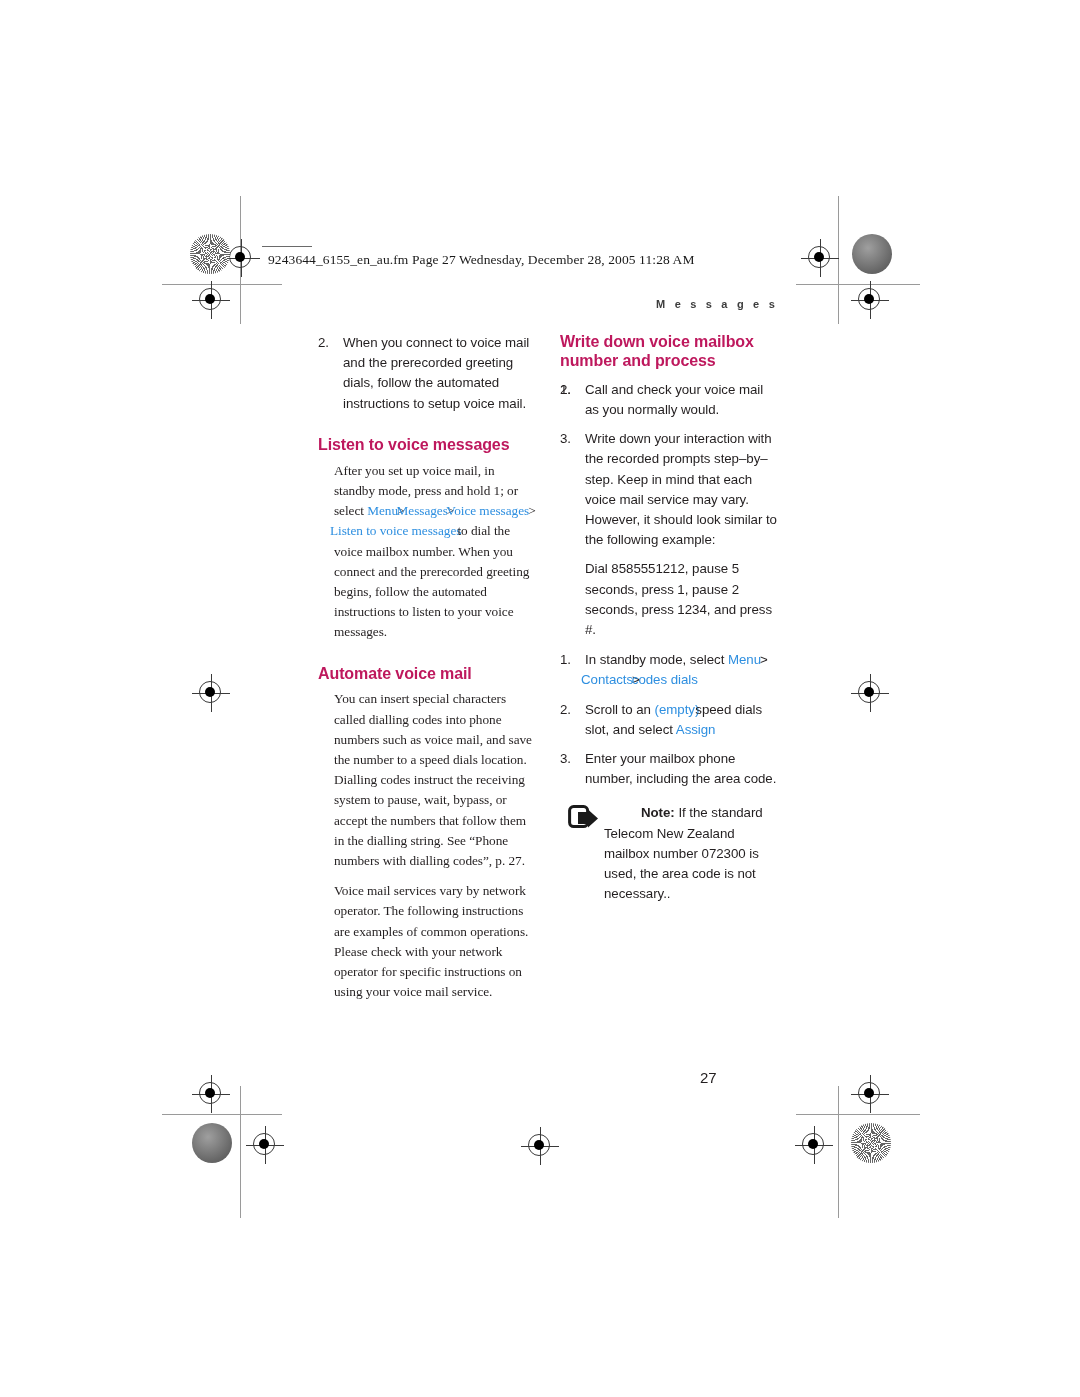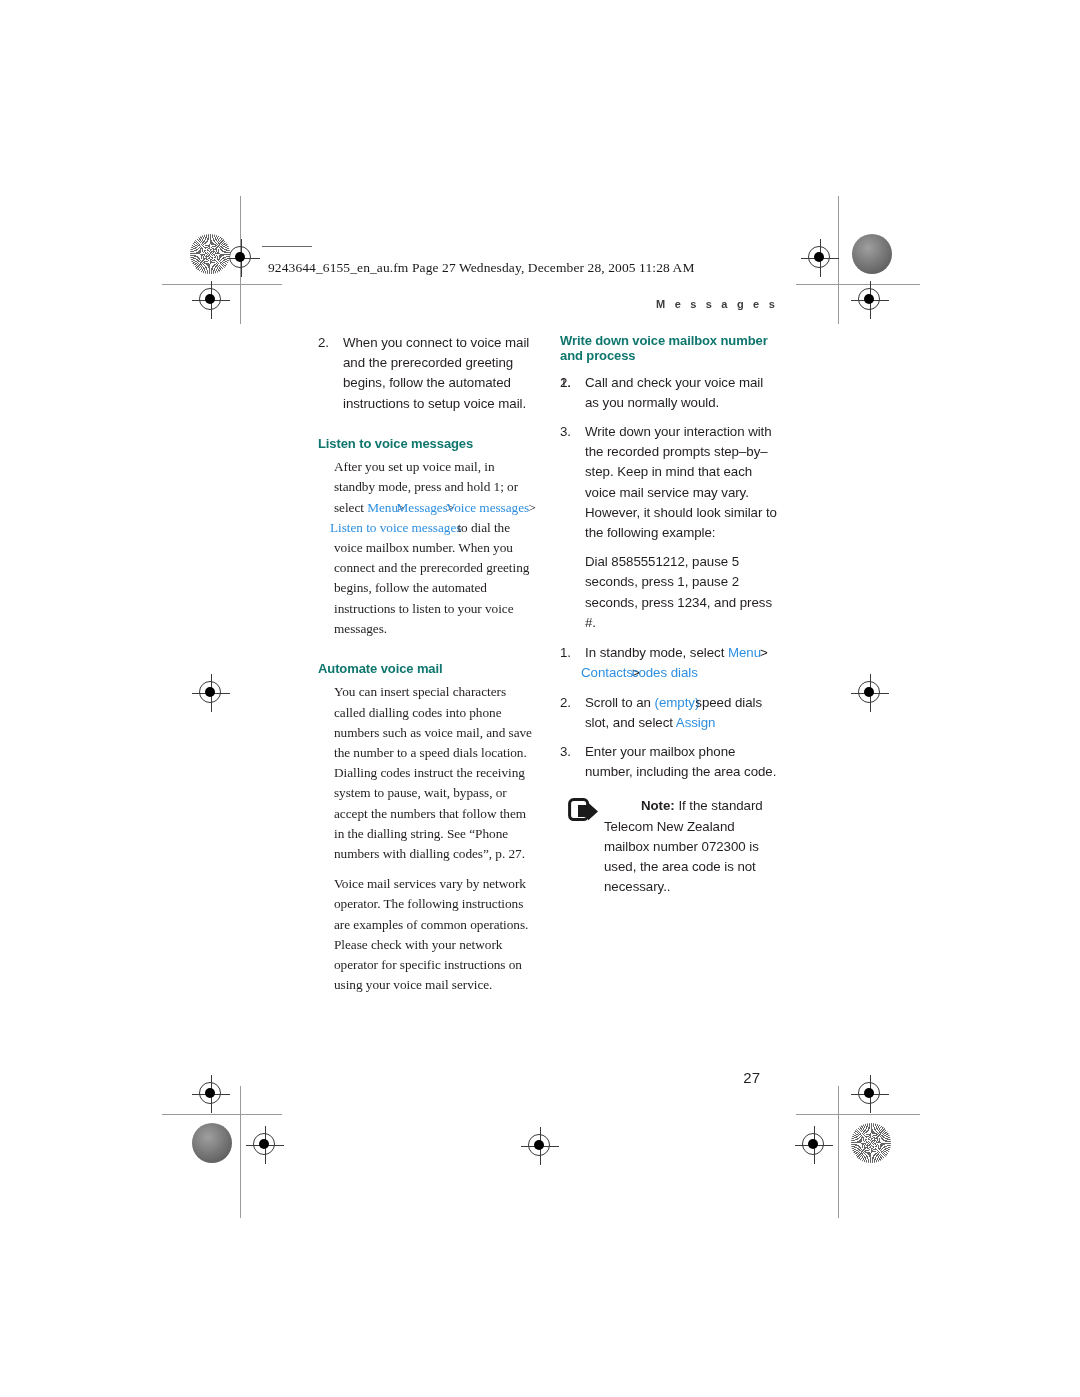--- a/index.html
+++ b/index.html
@@ -67,21 +67,21 @@
   }
   .star.mud {
     background: radial-gradient(circle at 40% 35%, #9a9a9a, #5d5d5d 70%, #4a4a4a 100%);
     opacity: .95;
   }
 
   
   .slug {
     position: absolute;
     left: 268px;
-    top: 260px;
+    top: 252px;
     font-family: "Liberation Serif", serif;
     font-size: 13.5px;
     color: #1a1a1a;
     white-space: nowrap;
     letter-spacing: .1px;
   }
 
   
   .running-head {
     position: absolute;
@@ -105,22 +105,22 @@
   .cols {
     display: flex;
     gap: 24px;
     align-items: flex-start;
   }
   .col {
     width: 218px;
   }
 
   h2.heading {
-    color: #0f766e;
-    font-size: 13px;
+    color: #be185d;
+    font-size: 16px;
     font-weight: 600;
     line-height: 1.18;
     margin: 0 0 6px 0;
     letter-spacing: -.1px;
   }
   h2.heading.spaced-top { margin-top: 22px; }
 
   p.body {
     font-size: 13.3px;
     line-height: 1.52;
@@ -187,21 +187,21 @@
     letter-spacing: -.05px;
   }
   .note-text b { font-weight: 700; padding-left: 37px; }
 
   
   .folio {
     position: absolute;
     left: 700px;
     top: 1069px;
     width: 60px;
-    text-align: right;
+    text-align: left;
     font-size: 15px;
     color: #231f20;
   }
 </style>
 </head>
 <body>
 
 <div>
 
   <div class="mark-line vline" style="left:240px; top:196px; height:128px;"></div>
@@ -294,21 +294,21 @@
 
 <div class="running-head">M e s s a g e s</div>
 
 <div class="page">
   <div class="cols">
 
     <div class="col">
 
       <ol class="steps">
         <li>
-          <span class="num">2.</span><span>When you connect to voice mail and the prerecorded greeting begins, follow the automated instructions to setup voice mail.</span>
+          <span class="num">2.</span><span>When you connect to voice mail and the prerecorded greeting dials, follow the automated instructions to setup voice mail.</span>
         </li>
       </ol>
 
       <h2 class="heading spaced-top">Listen to voice messages</h2>
 
       <p class="body"><span>After you set up voice mail, in standby mode, press and hold 1; or select </span><span class="ui">Menu</span><span class="chev">&gt;</span><span class="ui squeeze">Messages</span><span class="chev">&gt;</span><span class="ui squeeze">Voice messages</span><span class="chev">&gt;</span><span class="ui squeeze">Listen to voice messages</span><span class="squeeze">to dial the voice mailbox number. When you connect and the prerecorded greeting begins, follow the automated instructions to listen to your voice messages.</span></p>
 
       <h2 class="heading spaced-top">Automate voice mail</h2>
 
       <p class="body">You can insert special characters called dialling codes into phone numbers such as voice mail, and save the number to a speed dials location. Dialling codes instruct the receiving system to pause, wait, bypass, or accept the numbers that follow them in the dialling string. See “Phone numbers with dialling codes”, p. 27.</p>

